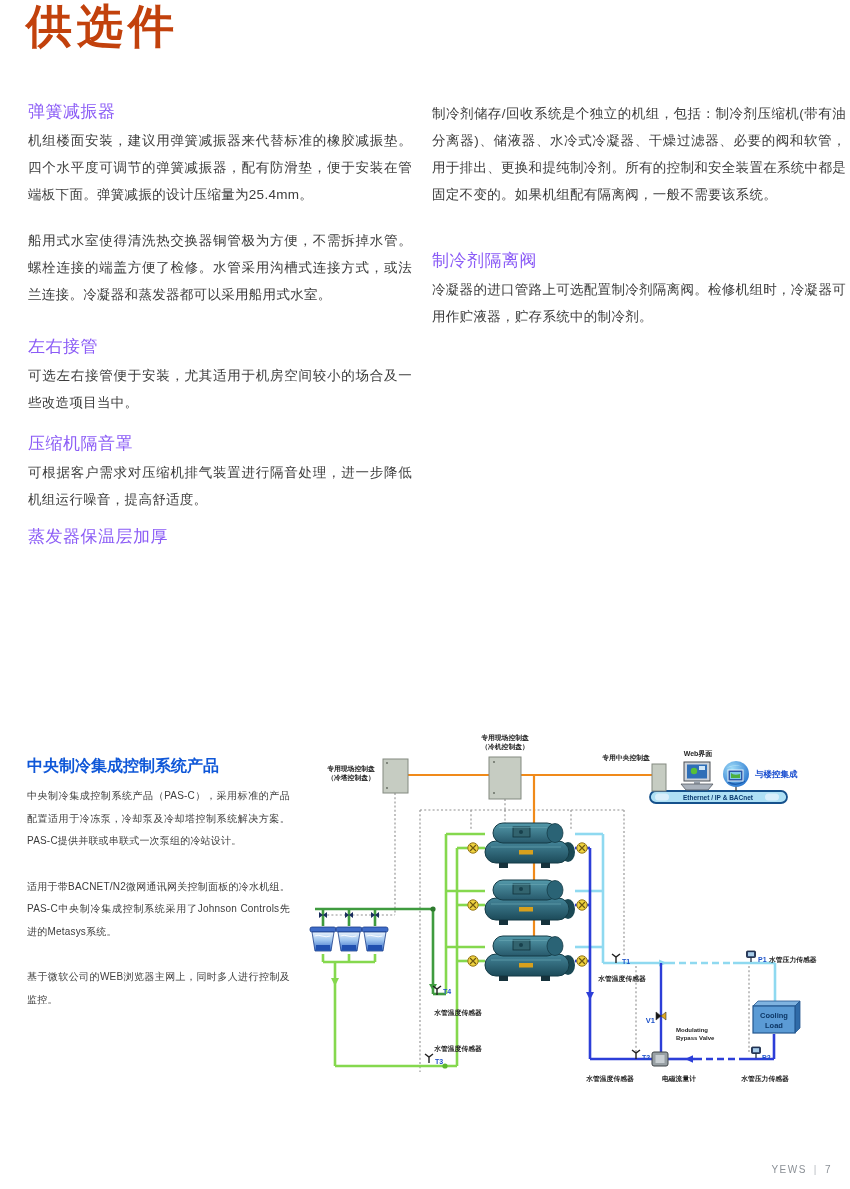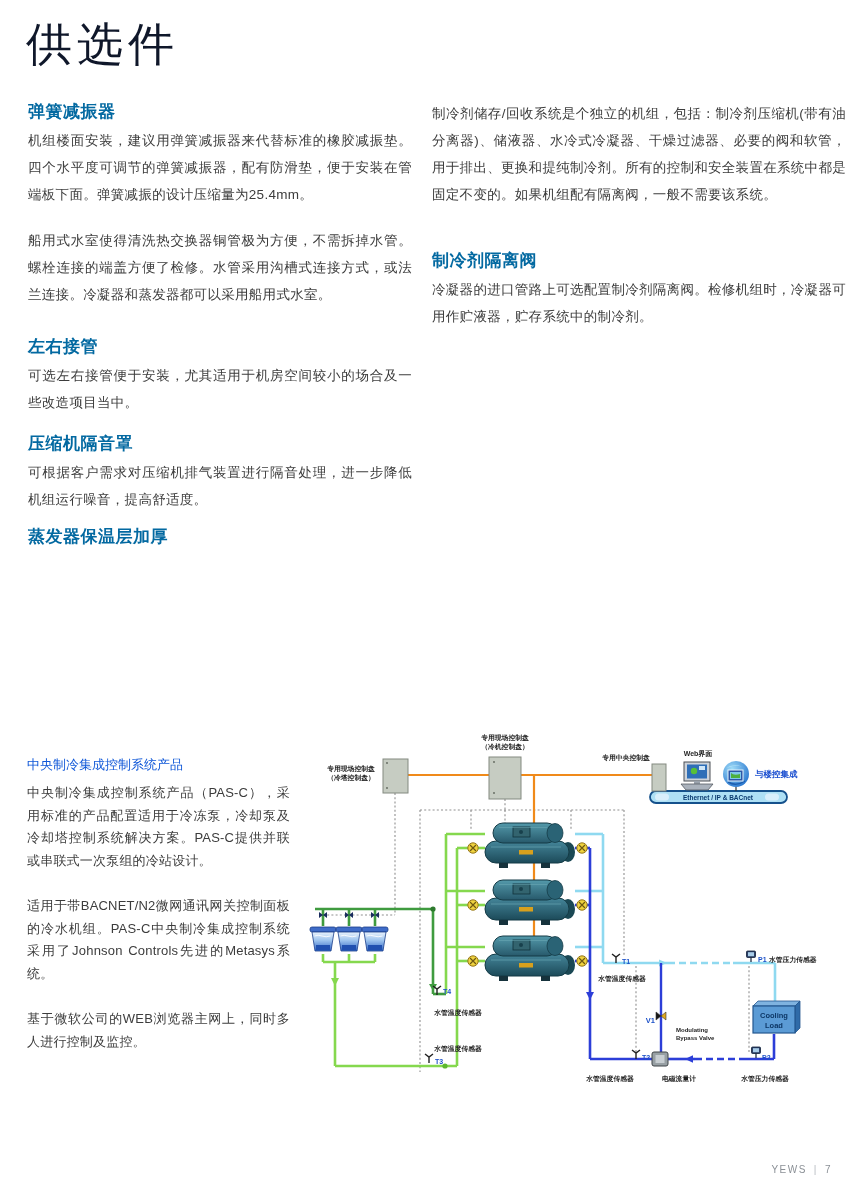--- a/index.html
+++ b/index.html
@@ -3,41 +3,41 @@
 <meta charset="utf-8">
 <style>
   * { box-sizing: border-box; }
   html,body { margin:0; padding:0; }
   body {
     width:850px; height:1189px; position:relative; background:#ffffff;
     font-family:"Liberation Sans","DejaVu Sans",sans-serif;
     -webkit-font-smoothing:antialiased;
   }
   .page-title {
-    position:absolute; left:26px; top:18px;
-    font-size:46px; font-weight:400; letter-spacing:5px;
-    color:#0f172a; line-height:1.15;
+    position:absolute; left:26px; top:0;
+    font-size:46px; font-weight:700; letter-spacing:5px;
+    color:#c2410c; line-height:1.15;
   }
   .sec { position:absolute; }
   .sec h2 {
-    margin:0 0 4px 0; font-size:17px; font-weight:bold;
-    color:#0369a1; letter-spacing:0.5px;
+    margin:0 0 4px 0; font-size:17px; font-weight:normal;
+    color:#8b5cf6; letter-spacing:0.5px;
   }
   .sec p {
     margin:0; font-size:13.5px; color:#3c3c3c; line-height:27px;
     text-align:justify; letter-spacing:0.3px;
   }
   .col-l { left:28px;  width:384px; }
   .col-r { left:432px; width:414px; }
   .bottom-block { position:absolute; left:27px; top:756px; width:263px; }
   .bottom-block h2 {
-    margin:0 0 8px 0; font-size:13px; font-weight:normal; color:#0f57d8;
+    margin:0 0 8px 0; font-size:16px; font-weight:bold; color:#0f57d8;
   }
   .bottom-block p {
-    margin:0 0 23px 0; font-size:13px; color:#3c3c3c;
+    margin:0 0 23px 0; font-size:10px; color:#3c3c3c;
     line-height:22.5px; text-align:justify; letter-spacing:0.2px;
   }
   .diagram {
     position:absolute; left:303px; top:726px; width:547px; height:392px;
   }
   .diagram svg { width:100%; height:100%; display:block;
     font-family:"Liberation Sans","DejaVu Sans",sans-serif; }
   .footer {
     position:absolute; right:18px; top:1164px;
     font-size:10px; color:#8b9096; letter-spacing:1.5px;

